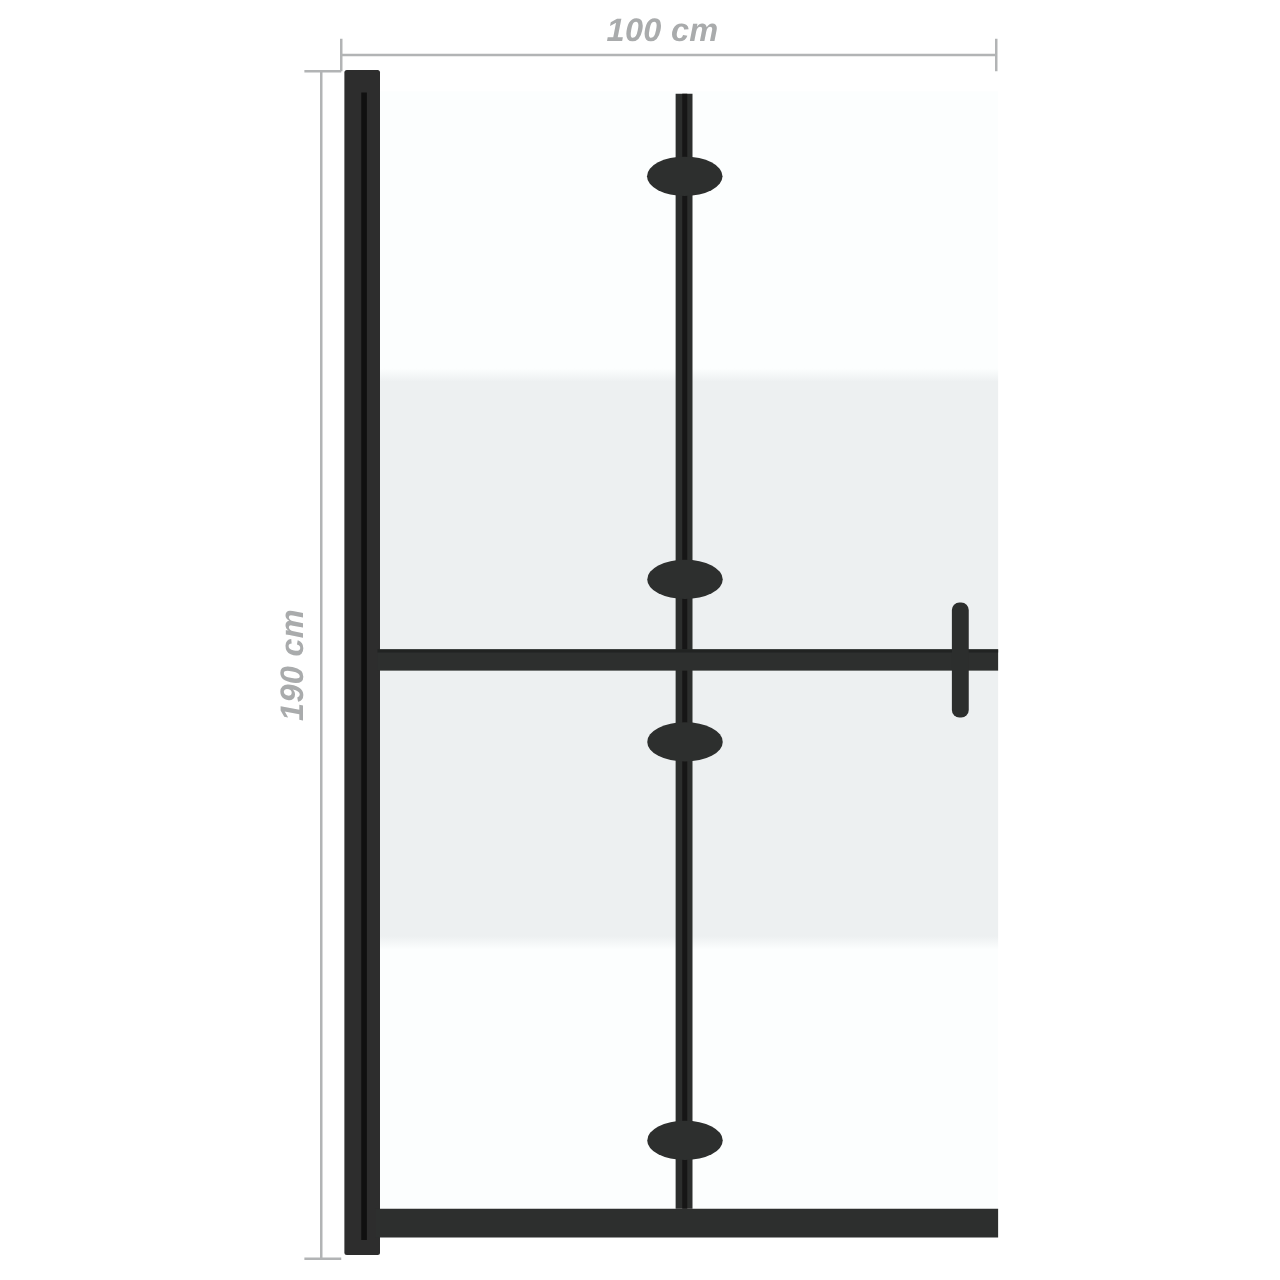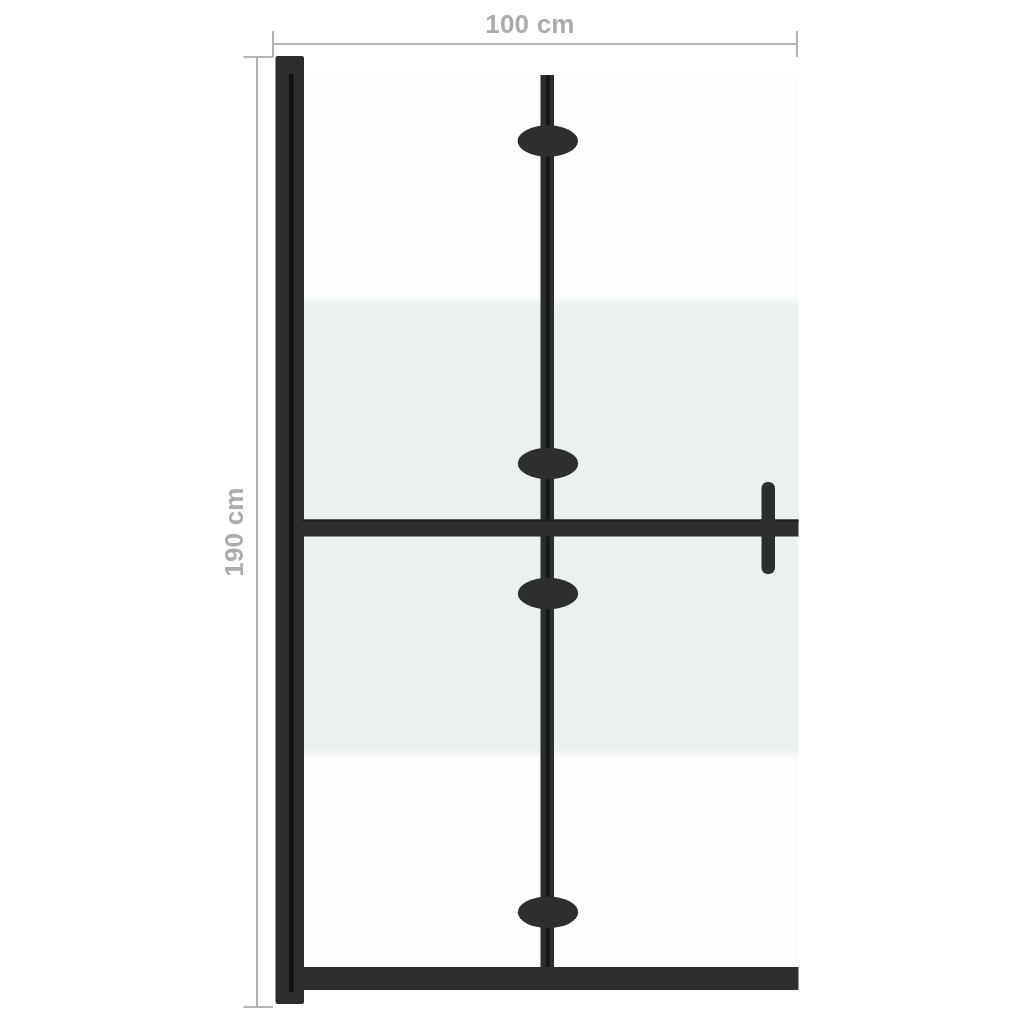--- a/index.html
+++ b/index.html
@@ -1,17 +1,17 @@
 <!DOCTYPE html>
 <html><head>
 <meta charset="utf-8">
 <style>
   html,body{margin:0;padding:0;background:#ffffff;}
   .canvas{position:relative;width:1024px;height:1024px;background:#ffffff;overflow:hidden;
-          font-family:"Liberation Sans", sans-serif;}
+          font-family:"Liberation Sans", sans-serif;font-style:italic;}
   svg{display:block;}
 </style>
 </head>
 <body>
 <div class="canvas">
 <svg width="1024" height="1024" viewBox="0 0 1024 1024">
   <defs>
     <linearGradient id="glassGrad" x1="0" y1="73" x2="0" y2="967" gradientUnits="userSpaceOnUse">
       <stop offset="0" stop-color="#fcfefe"></stop>
       <stop offset="0.2480" stop-color="#fcfefe"></stop>

